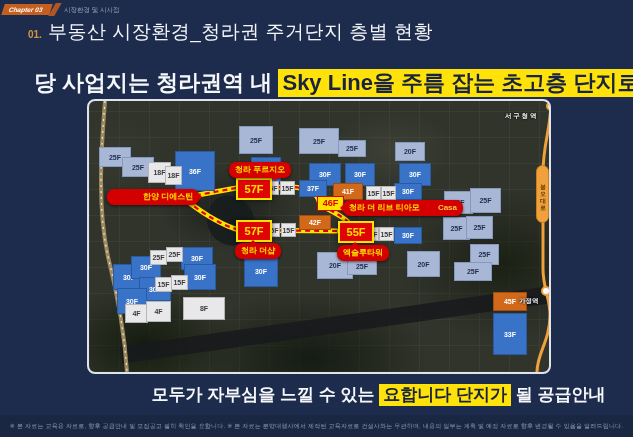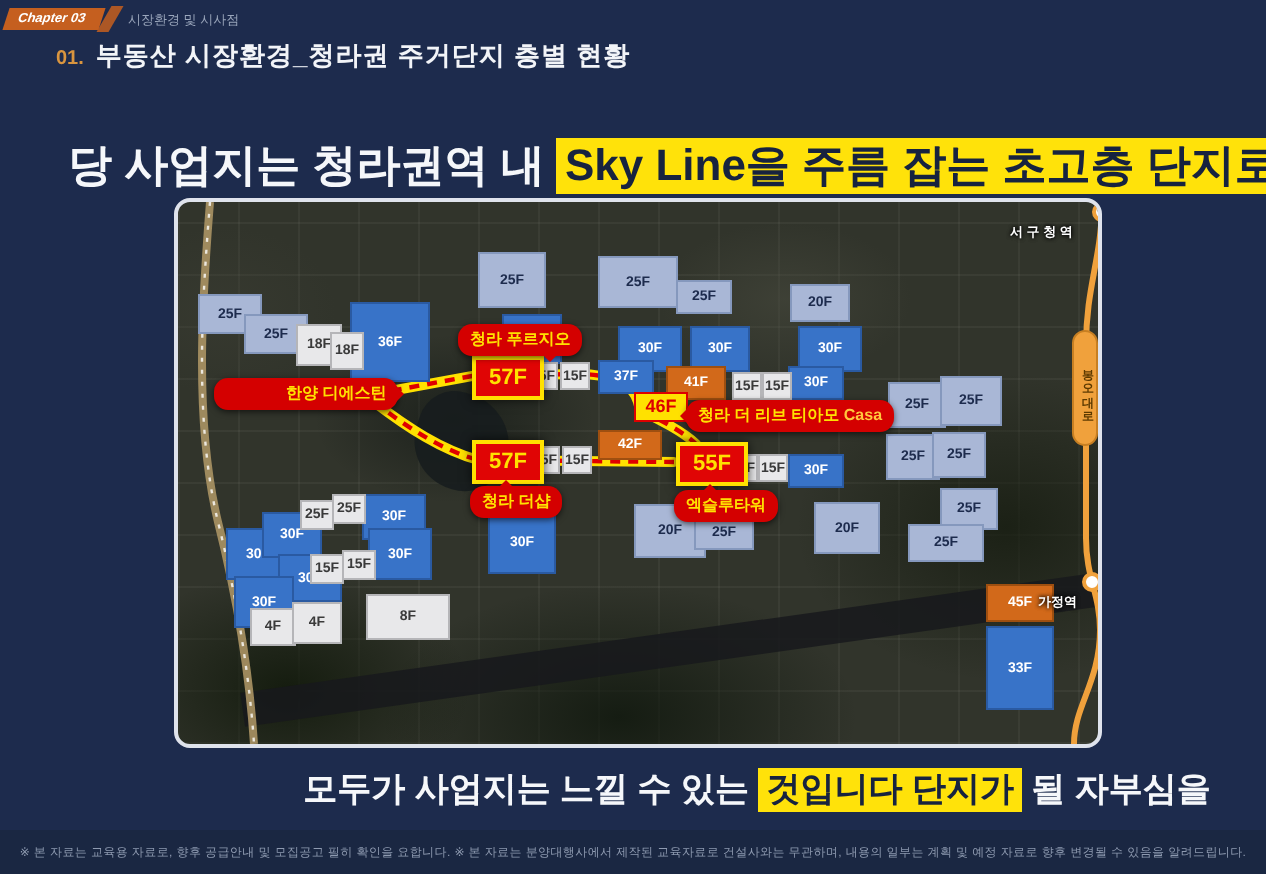--- a/index.html
+++ b/index.html
@@ -7,21 +7,21 @@
          font-family:"Liberation Sans","DejaVu Sans",sans-serif;}
 
   
   .chapter-badge{position:absolute;left:3px;top:4px;background:#c55f1f;color:#fff;
     font-size:6.5px;font-weight:bold;padding:2px 8px 2px 6px;transform:skewX(-18deg);}
   .chapter-slash{position:absolute;left:52px;top:3px;width:6px;height:13px;background:#c55f1f;
     transform:skewX(-30deg);opacity:.85;}
   .chapter-label{position:absolute;left:64px;top:6px;font-size:6.5px;color:#9aa6bb;}
   .title-row{position:absolute;left:28px;top:19px;display:flex;align-items:baseline;gap:6px;}
   .section-no{color:#d9953f;font-size:10px;font-weight:bold;}
-  .page-title{color:#f2f4f8;font-size:13px;font-weight:bold;letter-spacing:.5px;}
+  .page-title{color:#f2f4f8;font-size:19px;font-weight:normal;letter-spacing:.5px;}
 
   
   .headline{position:absolute;left:34px;top:68px;font-size:22px;font-weight:bold;color:#f5f7fa;white-space:nowrap;}
   .hl{background:#ffe20a;color:#17233f;padding:1px 4px 2px 4px;}
   .footline{position:absolute;left:0;right:0;top:383px;text-align:center;transform:translateX(62px);
     font-size:17px;font-weight:bold;color:#f5f7fa;white-space:nowrap;}
 
   
   .map{position:absolute;left:87px;top:99px;width:464px;height:275px;box-sizing:border-box;
     border:2px solid #dfe3ec;border-radius:8px;overflow:hidden;
@@ -48,21 +48,21 @@
   .dk{background:#3873c8;color:#fff;border:1px solid #2a5aa2;}
   .wh{background:#e8e8ea;color:#3a3a3a;border:1px solid #b5b5b8;}
   .or{background:#d2691a;color:#fff;border:1px solid #9e4f10;}
   .rd{background:#e00505;color:#ffe100;border:2px solid #ffe100;font-size:11px;z-index:4;
     box-shadow:0 0 5px rgba(0,0,0,.7);}
   .yl{background:#ffe100;color:#dd0000;border:1px solid #dd0000;font-size:9px;z-index:4;}
 
   
   .red-label{position:absolute;z-index:5;background:#d40000;color:#ffe100;font-size:8px;font-weight:bold;
     padding:2px 6px 3px 6px;border-radius:7px;white-space:nowrap;box-shadow:0 1px 3px rgba(0,0,0,.6);}
-  .red-label .accent{color:#ffc83d;}
+  .red-label .accent{color:#ffc83d;margin-left:16px;}
   .p-right::after,.p-left::after,.p-top::after,.p-bottom::after{content:"";position:absolute;
     border:4px solid transparent;}
   .p-right::after{right:-7px;top:50%;margin-top:-4px;border-left-color:#d40000;}
   .p-left::after{left:-7px;top:50%;margin-top:-4px;border-right-color:#d40000;}
   .p-top::after{top:-7px;left:14px;border-bottom-color:#d40000;}
   .p-bottom::after{bottom:-7px;right:12px;border-top-color:#d40000;}
 
   
   .station-label{position:absolute;z-index:5;color:#fff;font-size:6.5px;font-weight:bold;
     text-shadow:0 0 2px #000,0 0 2px #000;white-space:nowrap;}
@@ -179,20 +179,20 @@
         <div class="station-label" style="left: 416px; top: 11px;">서 구 청 역</div>
         <div class="station-label" style="left: 430px; top: 196px;">가정역</div>
       </div>
 
     <div class="road-capsule">
       <span>봉오대로</span>
     </div>
   </div>
 
   <div class="footline">
-    <span>모두가 사업지는 느낄 수 있는 </span><span class="hl">것입니다 단지가</span><span> 될 자부심을</span>
+    <span>모두가 자부심을 느낄 수 있는 </span><span class="hl">요합니다 단지가</span><span> 될 공급안내</span>
   </div>
 
   <div class="footer">
     <span>※ 본 자료는 교육용 자료로, 향후 공급안내 및 모집공고 필히 확인을 요합니다. ※ 본 자료는 분양대행사에서 제작된 교육자료로 건설사와는 무관하며, 내용의 일부는 계획 및 예정 자료로 향후 변경될 수 있음을 알려드립니다.</span>
   </div>
 
 </div>
 
 </body></html>

